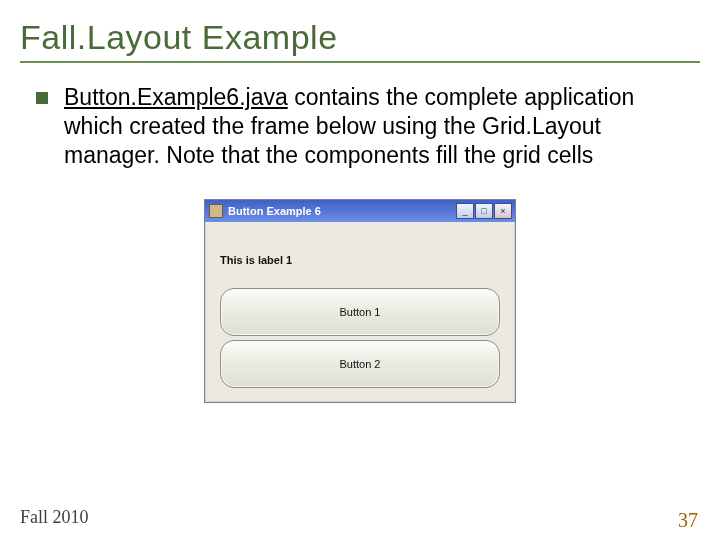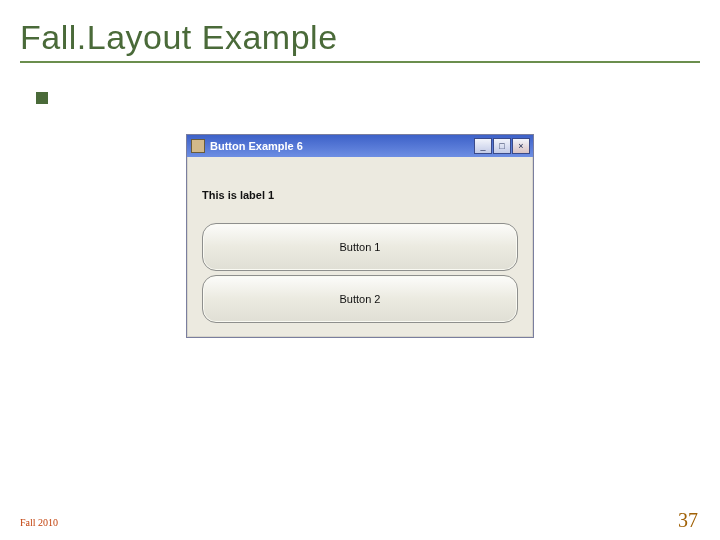--- a/index.html
+++ b/index.html
@@ -48,21 +48,21 @@
     line-height: 1.25;
     margin-left: 16px;
     max-width: 600px;
   }
   .link {
     text-decoration: underline;
     color: #000000;
   }
   .figure {
     margin: 30px auto 4px auto;
-    width: 348px;
+    width: 312px;
   }
   .win {
     border: 1px solid #7a7e9e;
     background: #eceae0;
     box-shadow: 0 0 0 1px #d7d5cb inset;
   }
   .titlebar {
     background: linear-gradient(to bottom, #3d61c8, #6d8ee3);
     height: 22px;
     display: flex;
@@ -138,42 +138,45 @@
     font-family: Tahoma, Arial, sans-serif;
     font-size: 11px;
     color: #111;
     box-shadow: 0 0 0 1px #fafaf3 inset;
   }
   .footer-left {
     position: absolute;
     left: 20px;
     bottom: 12px;
     font-family: "Times New Roman", serif;
-    font-size: 10px;
-    color: #c2410c;
+    font-size: 18px;
+    color: #404040;
   }
   .footer-right {
     position: absolute;
     right: 22px;
     bottom: 8px;
     font-family: "Times New Roman", serif;
     font-size: 20px;
     color: #a16207;
   }
 </style>
 </head>
 <body>
 
 <div class="slide">
 
   <div class="title">Fall.Layout Example</div>
   <div class="title-underline"></div>
 
   <div class="bullet-row">
     <div class="bullet-mark"></div>
+    <div class="bullet-text">
+      <span class="link">Button.Example6.java</span><span> contains the complete application which created the frame below using the Grid.Layout manager.  Note that the components fill the grid cells</span>
+    </div>
   </div>
 
   <div class="figure">
     <div class="win">
       <div class="titlebar">
         <div class="tb-icon"></div>
         <div class="tb-title">Button Example 6</div>
         <div class="tb-btns">
           <div class="tb-btn">
               <span>_</span>

